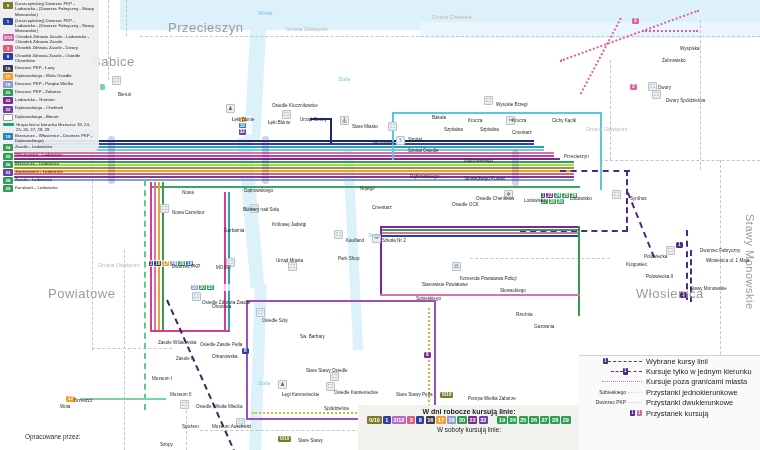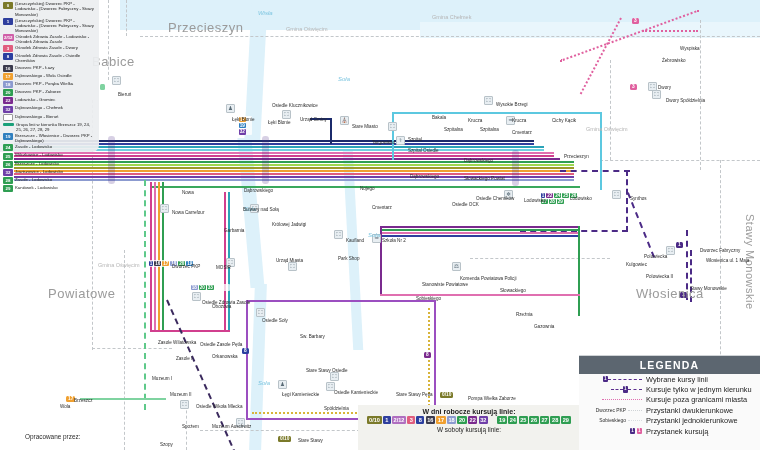--- a/index.html
+++ b/index.html
@@ -449,21 +449,20 @@
         <span class="ltxt">Zasole - Lodowisko</span>
       </div>
       <div class="lrow">
         <span class="lbadge" style="background: rgb(47, 158, 82);">29</span>
         <span class="ltxt">Kaniówek - Lodowisko</span>
       </div>
     </div>
 </div>
 
 <div id="legenda">
-  <div class="hdr">LEGENDA</div>
   <div id="legendrows">
       <div class="lgrow">
         <div class="lgkey">
           <span class="mini-badge">1</span>
           <span class="dash-purple" style="width: 34px;"></span>
         </div>
         <div class="lgtxt">Wybrane kursy linii</div>
       </div>
       <div class="lgrow">
         <div class="lgkey">
@@ -474,31 +473,31 @@
         <div class="lgtxt">Kursuje tylko w jednym kierunku</div>
       </div>
       <div class="lgrow">
         <div class="lgkey">
           <span class="dot-pink"></span>
         </div>
         <div class="lgtxt">Kursuje poza granicami miasta</div>
       </div>
       <div class="lgrow">
         <div class="lgkey">
+          <span class="stopname">Sobieskiego</span>
+          <span class="stopdots one"></span>
+        </div>
+        <div class="lgtxt">Przystanki jednokierunkowe</div>
+      </div>
+      <div class="lgrow">
+        <div class="lgkey">
           <span class="stopname">Dworzec PKP</span>
           <span class="stopdots"></span>
         </div>
         <div class="lgtxt">Przystanki dwukierunkowe</div>
-      </div>
-      <div class="lgrow">
-        <div class="lgkey">
-          <span class="stopname">Sobieskiego</span>
-          <span class="stopdots one"></span>
-        </div>
-        <div class="lgtxt">Przystanki jednokierunkowe</div>
       </div>
       <div class="lgrow">
         <div class="lgkey">
           <span class="mini-badge">1</span>
           <span class="mini-badge pink" style="margin-left: 1.5px;">1</span>
         </div>
         <div class="lgtxt">Przystanek kursują</div>
       </div>
     </div>
 </div>

